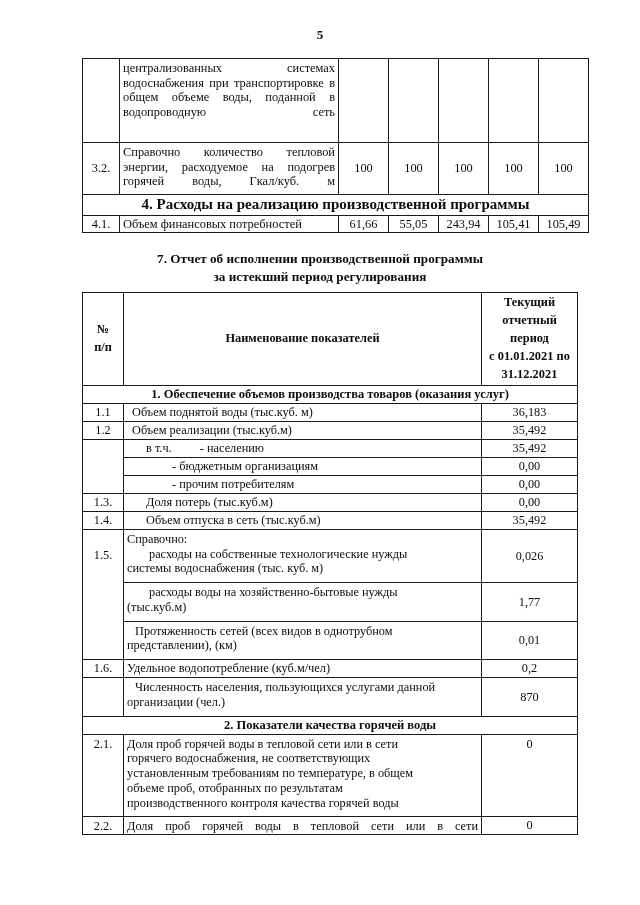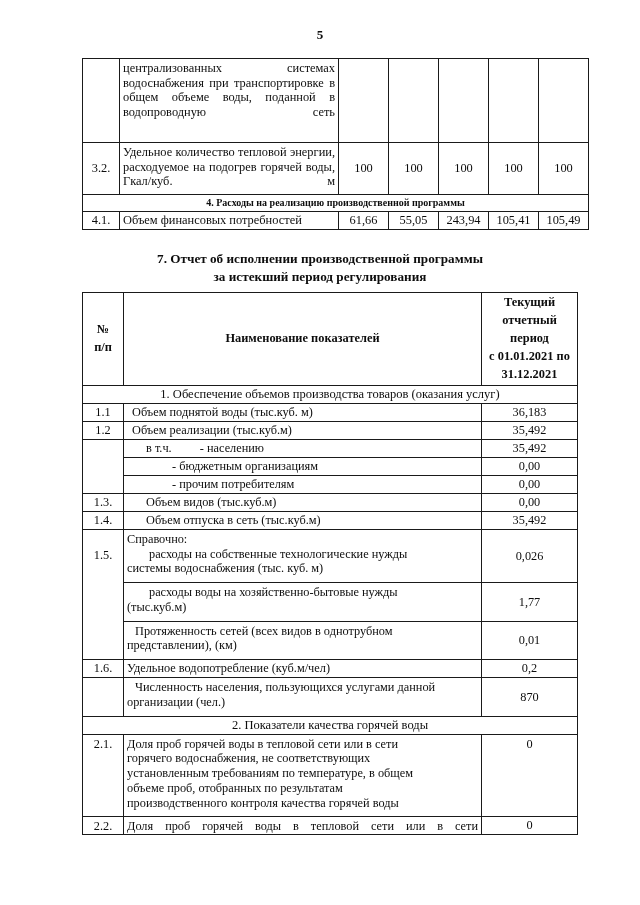--- a/index.html
+++ b/index.html
@@ -55,21 +55,21 @@
     border-radius: 6px;
   }
   .tbl-top td { height: 14px; }
   .c-num      { width: 30px;  text-align: center; }
   .c-name     { width: 212px; text-align: justify; text-align-last: justify; }
   .c-name.nj  { text-align: left; text-align-last: left; }
   .c-v        { width: 43px;  text-align: center; }
   .section-row td {
     text-align: center;
     font-weight: bold;
-    font-size: 10px;
+    font-size: 15px;
     padding: 1px 0;
   }
 
   
   .heading {
     position: absolute;
     left: 0;
     top: 250px;
     width: 640px;
     text-align: center;
@@ -97,21 +97,21 @@
 
   .hdr td {
     text-align: center;
     font-weight: bold;
     font-size: 12.4px;
     line-height: 1.45;
     height: 76px;
   }
   .sec td {
     text-align: center;
-    font-weight: normal;
+    font-weight: bold;
     font-size: 12.5px;
     padding: 1px 0;
   }
   .indent1 { padding-left: 22px; }
   .indent2 { padding-left: 48px; }
   .indent-sm { padding-left: 8px; }
   .just { text-align: justify; text-align-last: justify; }
   .cell-multiline { line-height: 1.28; padding-top: 2px; padding-bottom: 6px; }
 </style>
 </head>
@@ -127,21 +127,21 @@
         <td class="c-num"></td>
         <td class="c-name" style="height:80px;vertical-align:top;padding-top:2px;">централизованных системах водоснабжения при транспортировке в общем объеме воды, поданной в водопроводную сеть</td>
         <td class="c-v"></td>
         <td class="c-v"></td>
         <td class="c-v"></td>
         <td class="c-v"></td>
         <td class="c-v"></td>
       </tr>
       <tr>
         <td class="c-num">3.2.</td>
-        <td class="c-name" style="height:48px;vertical-align:top;padding-top:2px;">Удельное количество тепловой энергии, расходуемое на подогрев горячей воды, Гкал/куб. м</td>
+        <td class="c-name" style="height:48px;vertical-align:top;padding-top:2px;">Справочно количество тепловой энергии, расходуемое на подогрев горячей воды, Гкал/куб. м</td>
         <td class="c-v">100</td>
         <td class="c-v">100</td>
         <td class="c-v">100</td>
         <td class="c-v">100</td>
         <td class="c-v">100</td>
       </tr>
       <tr class="section-row">
         <td colspan="7">4. Расходы на реализацию производственной программы</td>
       </tr>
       <tr>
@@ -211,21 +211,21 @@
       </tr>
 
       <tr>
         <td class="m-num" style="border-bottom:none;border-top:none;"></td>
         <td class="m-name indent2">- прочим потребителям</td>
         <td class="m-val">0,00</td>
       </tr>
 
       <tr>
         <td class="m-num">1.3.</td>
-        <td class="m-name indent1">Объем видов (тыс.куб.м)</td>
+        <td class="m-name indent1">Доля потерь (тыс.куб.м)</td>
         <td class="m-val">0,00</td>
       </tr>
 
       <tr>
         <td class="m-num">1.4.</td>
         <td class="m-name indent1">Объем отпуска в сеть (тыс.куб.м)</td>
         <td class="m-val">35,492</td>
       </tr>
 
       <tr>

